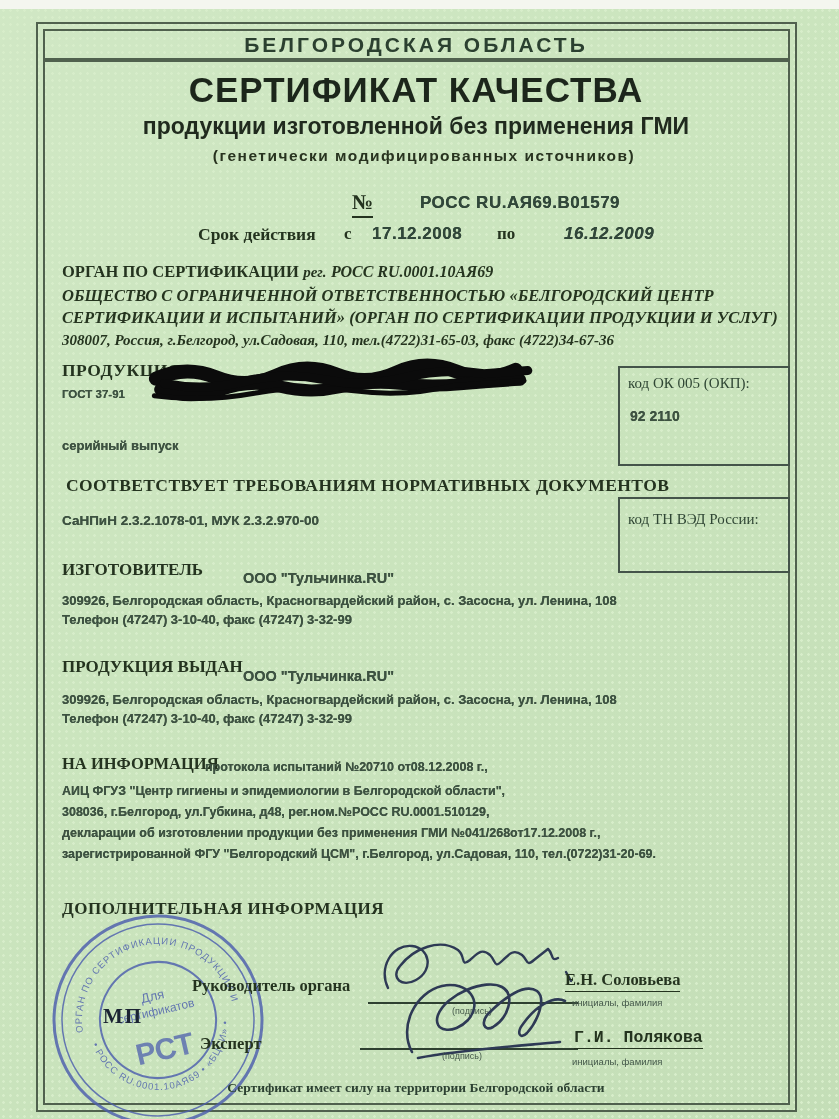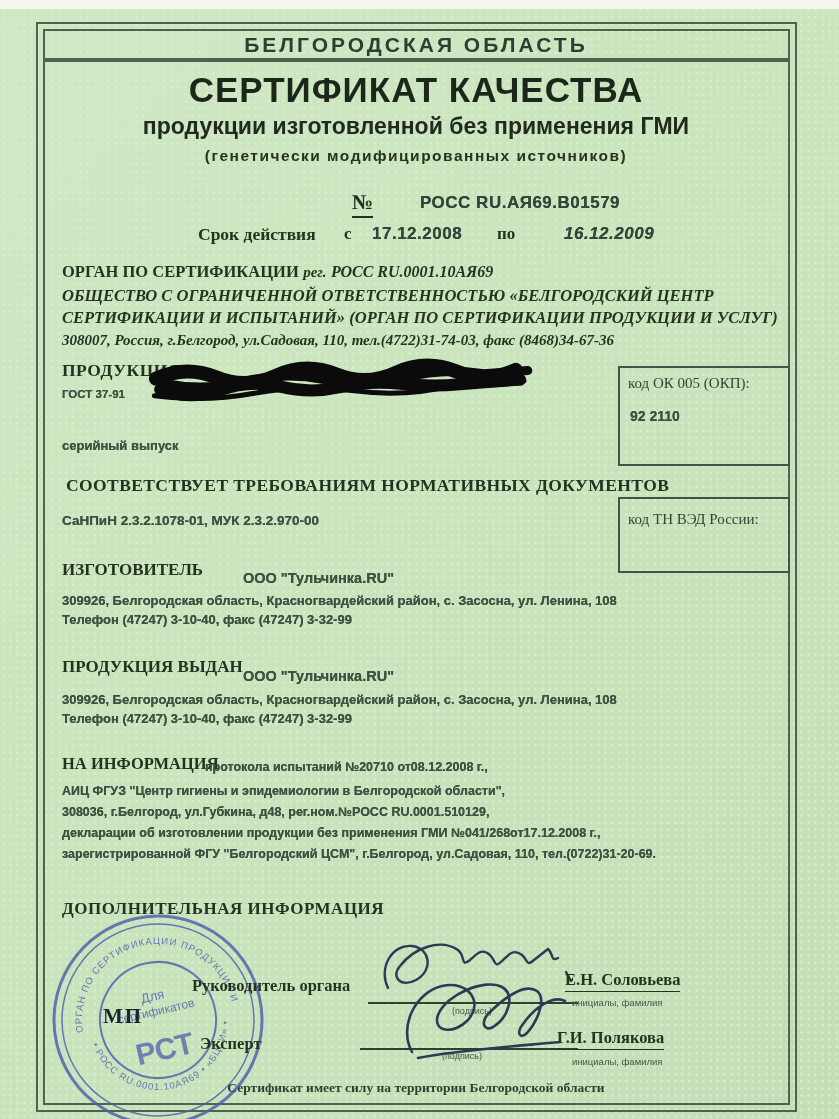--- a/index.html
+++ b/index.html
@@ -50,39 +50,39 @@
 
   <div class="abs frame">
     <div class="frame-in"></div>
   </div>
 
   <div class="abs center-band region" style="top:33px;">БЕЛГОРОДСКАЯ ОБЛАСТЬ</div>
   <div class="abs hrule"></div>
 
   <div class="abs center-band title" style="top:70px;">СЕРТИФИКАТ КАЧЕСТВА</div>
   <div class="abs center-band subtitle" style="top:113px;">продукции изготовленной без применения ГМИ</div>
-  <div class="abs center-band subtitle2" style="top:147px;">(генетически модифицированных источников)</div>
+  <div class="abs center-band subtitle2" style="top:147px;padding-left:8px;">(генетически модифицированных источников)</div>
 
   <div class="abs serifb num-label" style="left:352px;top:190px;">№</div>
   <div class="abs num-value" style="left:420px;top:193px;">РОСС RU.АЯ69.В01579</div>
 
   <div class="abs serifb" style="left:198px;top:224px;font-size:17.5px;">Срок действия</div>
   <div class="abs serifb" style="left:344px;top:224px;font-size:17px;">с</div>
   <div class="abs num-value" style="left:372px;top:224px;">17.12.2008</div>
   <div class="abs serifb" style="left:497px;top:224px;font-size:17px;text-align:center;">по</div>
   <div class="abs num-value" style="left:564px;top:224px;font-style:italic;">16.12.2009</div>
 
   <div class="abs" style="left:62px;top:262px;width:722px;">
     <div style="font-size:16px;">
       <span class="serifb" style="font-size:16.5px;">ОРГАН ПО СЕРТИФИКАЦИИ</span>
       <span class="serifbi" style="font-size:15px;">рег.</span>
       <span class="serifbi" style="font-size:16px;">РОСС RU.0001.10АЯ69</span>
     </div>
     <div class="serifbi" style="font-size:16.5px;line-height:1.32;margin-top:3px;">ОБЩЕСТВО С ОГРАНИЧЕННОЙ ОТВЕТСТВЕННОСТЬЮ «БЕЛГОРОДСКИЙ ЦЕНТР СЕРТИФИКАЦИИ И ИСПЫТАНИЙ» (ОРГАН ПО СЕРТИФИКАЦИИ ПРОДУКЦИИ И УСЛУГ)</div>
-    <div class="serifbi" style="font-size:15px;margin-top:3px;">308007, Россия, г.Белгород, ул.Садовая, 110, тел.(4722)31-74-03, факс (8468)34-67-36</div>
+    <div class="serifbi" style="font-size:15px;margin-top:3px;">308007, Россия, г.Белгород, ул.Садовая, 110, тел.(4722)31-65-03, факс (4722)34-67-36</div>
   </div>
 
   <div class="abs serifb" style="left:62px;top:360px;font-size:17.5px;letter-spacing:.5px;">ПРОДУКЦИЯ</div>
   <div class="abs sansb" style="left:62px;top:388px;font-size:11.5px;">ГОСТ 37-91</div>
 
   <svg class="abs" style="left:148px;top:358px;transform:rotate(-1.4deg);" width="398" height="44" viewBox="0 0 398 44">
     <g stroke="#0b0b0b" fill="none" stroke-linecap="round">
       <path stroke-width="14" d="M8,16 q30,-13 60,0 t60,0 t60,0 t60,0 t60,0 t60,0"></path>
       <path stroke-width="12" d="M12,27 q30,12 60,2 t60,-2 t60,2 t60,-2 t60,2 t60,-3"></path>
       <path stroke-width="9" d="M16,21 q40,9 80,0 t80,0 t80,0 t80,-2 l44,-2"></path>
@@ -157,18 +157,18 @@
 
   <div class="abs serifb" style="left:200px;top:1034px;font-size:16.5px;">Эксперт</div>
   <div class="abs sigline" style="left:360px;top:1022px;width:218px;height:26px;"></div>
   <svg class="abs" style="left:388px;top:972px;" width="200" height="95" viewBox="0 0 200 95">
     <g stroke="#2e3a55" stroke-width="2.6" fill="none" stroke-linecap="round">
       <path d="M24,80 C10,54 28,20 54,14 C80,8 96,30 80,48 C66,63 44,60 50,43 C58,22 98,6 114,15 C128,23 120,46 105,55 C96,60 92,50 101,41 C117,25 137,11 149,19 C159,27 149,50 139,61 C132,68 128,61 135,52 C147,35 165,23 177,29"></path>
       <path d="M30,86 C70,78 130,74 172,70"></path>
     </g>
   </svg>
   <div class="abs sigcap" style="left:442px;top:1051px;">(подпись)</div>
-  <div class="abs name" style="left:557px;top:1028px;">Г.И. Полякова</div>
+  <div class="abs name" style="left:574px;top:1028px;font-family:Liberation Mono, monospace;">Г.И. Полякова</div>
   <div class="abs namecap" style="left:572px;top:1056px;">инициалы, фамилия</div>
 
   <div class="abs center-band footer" style="top:1080px;">Сертификат имеет силу на территории Белгородской области</div>
 
 </div>
 
 </body></html>

